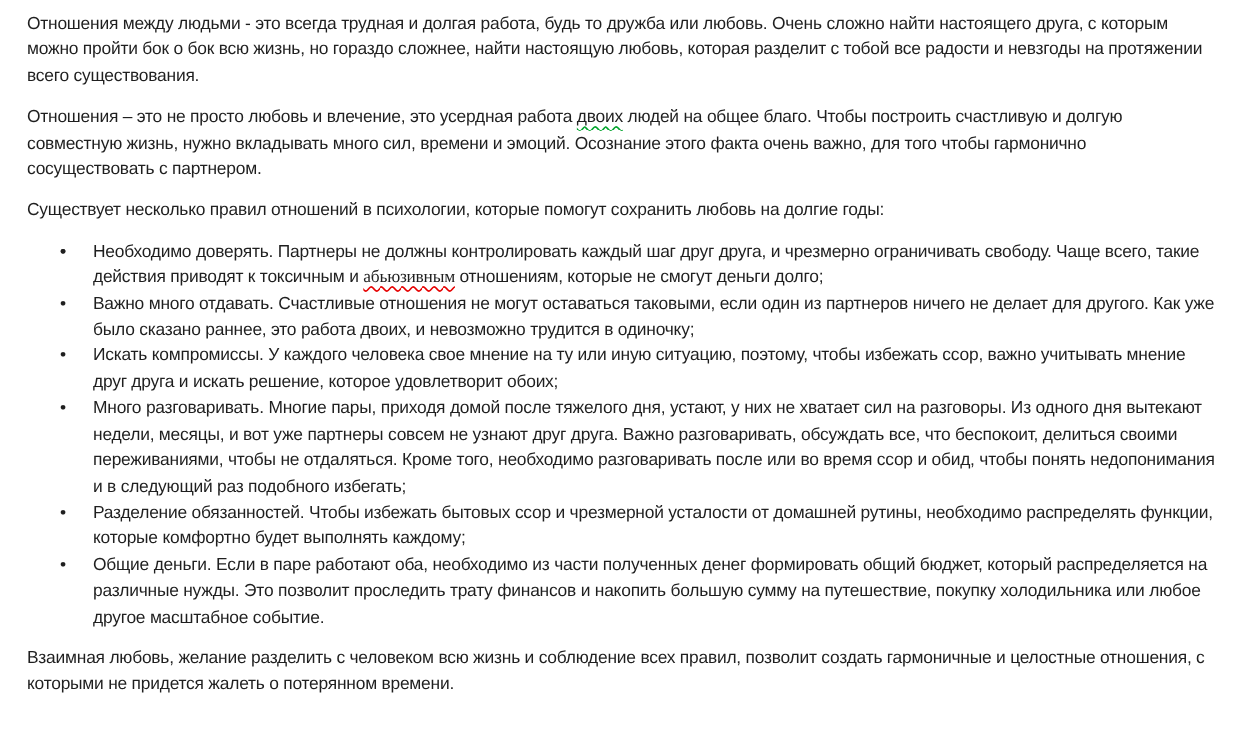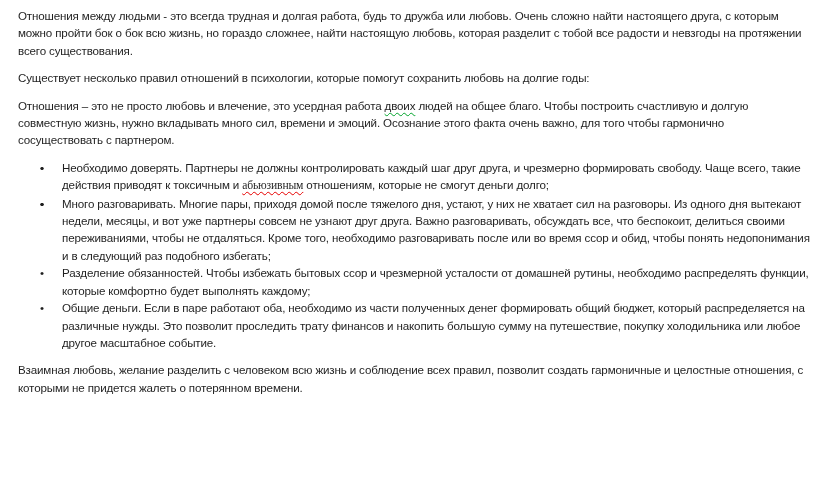--- a/index.html
+++ b/index.html
@@ -61,32 +61,32 @@
     text-decoration-skip-ink: none;
   }
 </style>
 </head>
 <body>
 
 <div class="doc">
 
   <p><span>Отношения между людьми - это всегда трудная и долгая работа, будь то дружба или любовь. Очень сложно найти настоящего друга, с которым можно пройти бок о бок всю жизнь, но гораздо сложнее, найти настоящую любовь, которая разделит с тобой все радости и невзгоды на протяжении всего существования.</span></p>
 
+  <p><span>Отношения – это не просто любовь и влечение, это усердная работа </span><span class="wavy-grammar">двоих</span><span> людей на общее благо. Чтобы построить счастливую и долгую совместную жизнь, нужно вкладывать много сил, времени и эмоций. Осознание этого факта очень важно, для того чтобы гармонично сосуществовать с партнером.</span></p>
+
   <p><span>Существует несколько правил отношений в психологии, которые помогут сохранить любовь на долгие годы:</span></p>
-
-  <p><span>Отношения – это не просто любовь и влечение, это усердная работа </span><span class="wavy-grammar">двоих</span><span> людей на общее благо. Чтобы построить счастливую и долгую совместную жизнь, нужно вкладывать много сил, времени и эмоций. Осознание этого факта очень важно, для того чтобы гармонично сосуществовать с партнером.</span></p>
 
   <ul class="rules">
     <li><span class="bullet">•</span></li>
 
-    <li><span class="bullet">•</span><span>Необходимо доверять. Партнеры не должны контролировать каждый шаг друг друга, и чрезмерно формировать свободу. Чаще всего, такие действия приводят к токсичным и </span><span class="wavy-spelling">абьюзивным</span><span> отношениям, которые не смогут деньги долго;</span></li>
+    <li><span class="bullet">•</span><span>Необходимо доверять. Партнеры не должны контролировать каждый шаг друг друга, и чрезмерно ограничивать свободу. Чаще всего, такие действия приводят к токсичным и </span><span class="wavy-spelling">абьюзивным</span><span> отношениям, которые не смогут деньги долго;</span></li>
 
-    <li><span class="bullet">•</span></li>
+    <li><span class="bullet">•</span><span>Важно много отдавать. Счастливые отношения не могут оставаться таковыми, если один из партнеров ничего не делает для другого. Как уже было сказано раннее, это работа двоих, и невозможно трудится в одиночку;</span></li>
 
-    <li><span class="bullet">•</span></li>
+    <li><span class="bullet">•</span><span>Искать компромиссы. У каждого человека свое мнение на ту или иную ситуацию, поэтому, чтобы избежать ссор, важно учитывать мнение друг друга и искать решение, которое удовлетворит обоих;</span></li>
 
     <li><span class="bullet">•</span><span>Много разговаривать. Многие пары, приходя домой после тяжелого дня, устают, у них не хватает сил на разговоры. Из одного дня вытекают недели, месяцы, и вот уже партнеры совсем не узнают друг друга. Важно разговаривать, обсуждать все, что беспокоит, делиться своими переживаниями, чтобы не отдаляться. Кроме того, необходимо разговаривать после или во время ссор и обид, чтобы понять недопонимания и в следующий раз подобного избегать;</span></li>
 
     <li><span class="bullet">•</span><span>Разделение обязанностей. Чтобы избежать бытовых ссор и чрезмерной усталости от домашней рутины, необходимо распределять функции, которые комфортно будет выполнять каждому;</span></li>
 
     <li><span class="bullet">•</span><span>Общие деньги. Если в паре работают оба, необходимо из части полученных денег формировать общий бюджет, который распределяется на различные нужды. Это позволит проследить трату финансов и накопить большую сумму на путешествие, покупку холодильника или любое другое масштабное событие.</span></li>
   </ul>
 
   <p><span>Взаимная любовь, желание разделить с человеком всю жизнь и соблюдение всех правил, позволит создать гармоничные и целостные отношения, с которыми не придется жалеть о потерянном времени.</span></p>
 

